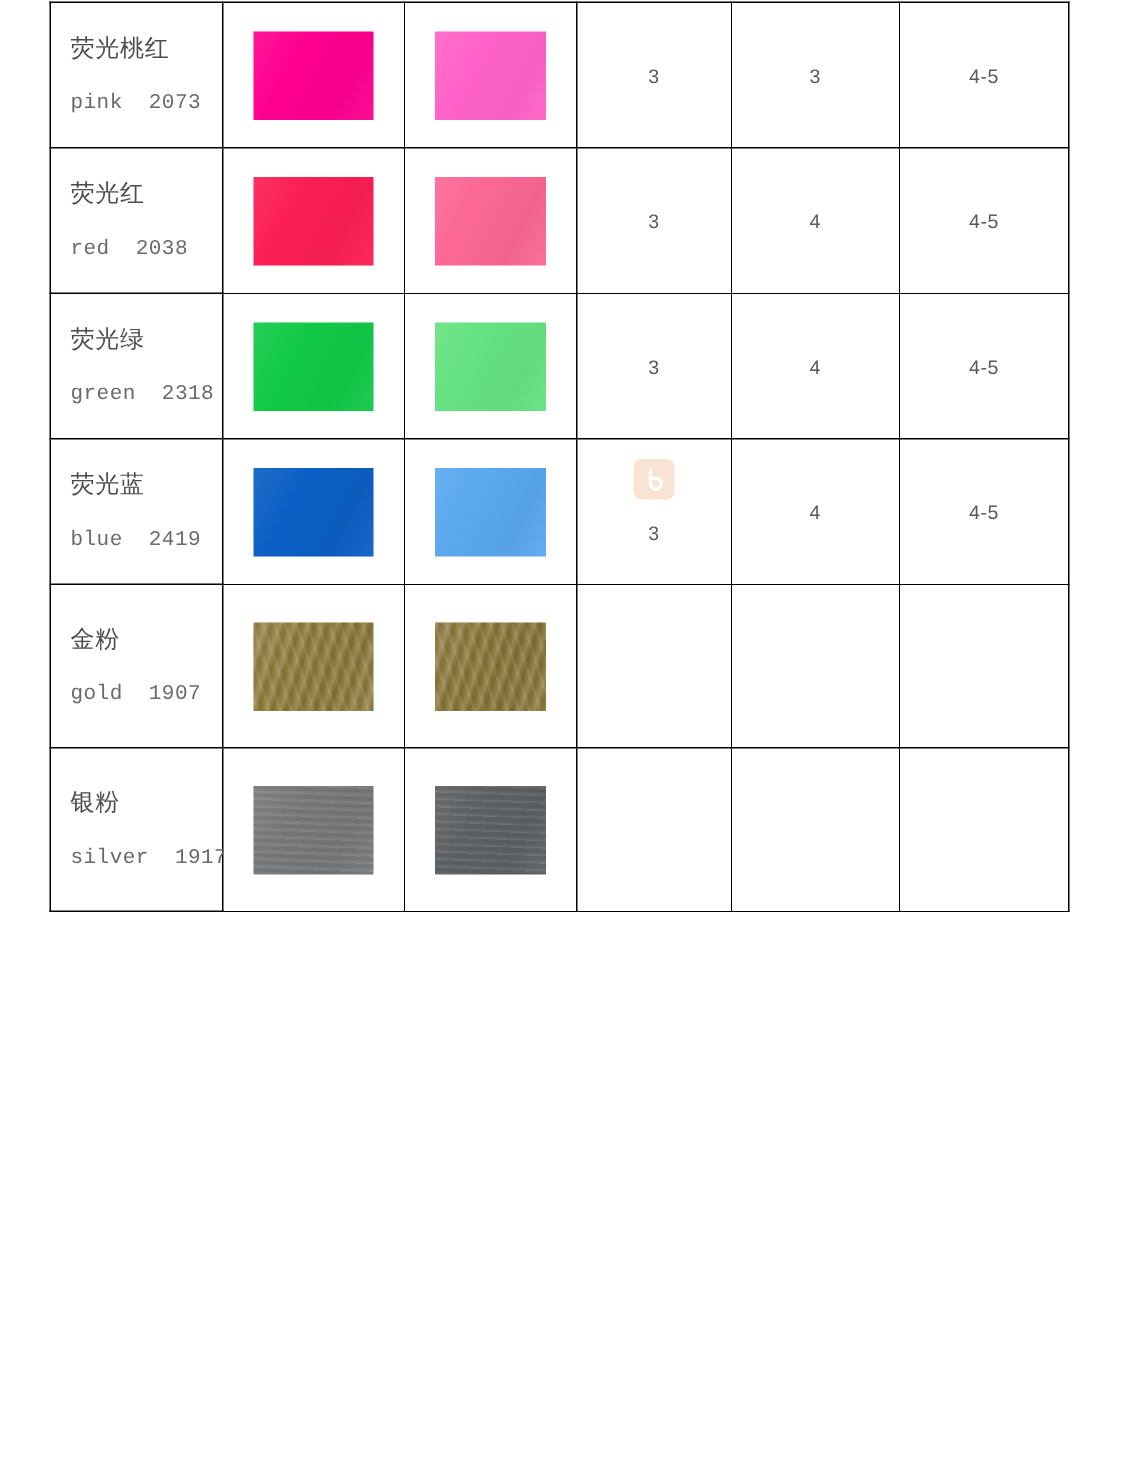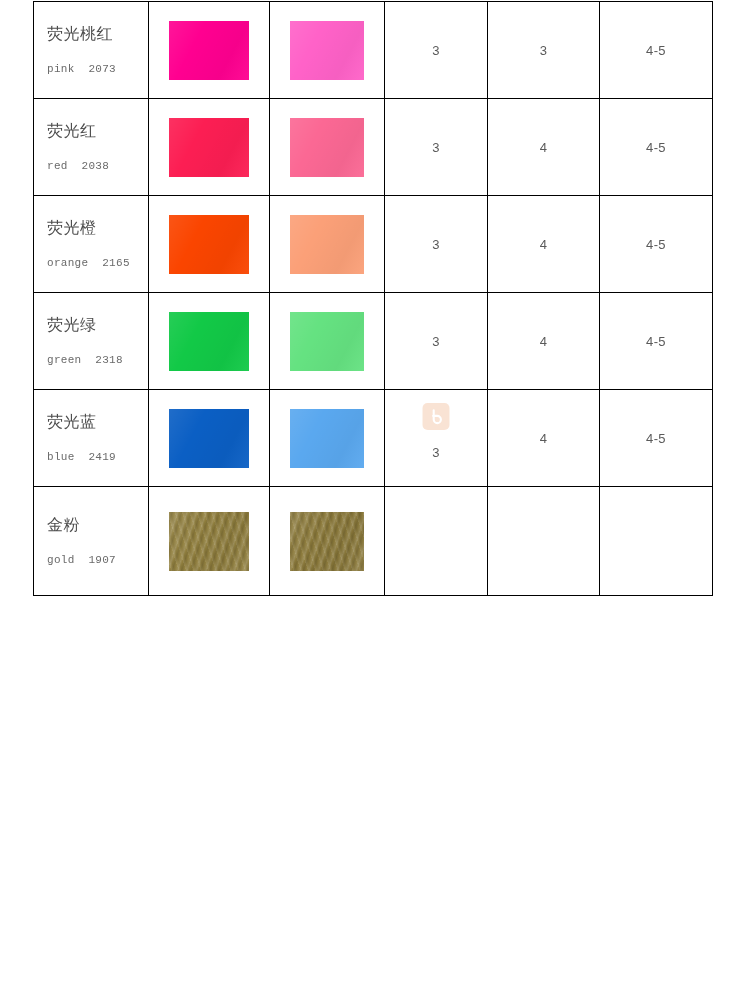--- a/index.html
+++ b/index.html
@@ -54,21 +54,21 @@
     font-family: "Liberation Sans", sans-serif;
     font-size: 16px;
     color: #4c4c4c;
     letter-spacing: 0.5px;
     line-height: 1.2;
     margin-bottom: 19px;
   }
   .en-name {
     display: block;
     font-family: "Liberation Mono", monospace;
-    font-size: 11px;
+    font-size: 14px;
     color: #6a6a6a;
     letter-spacing: 0.3px;
     line-height: 1.2;
     white-space: pre;
   }
 
   
   .swatch-cell {
     position: relative;
   }
@@ -199,31 +199,20 @@
           <span class="en-name">red  2038</span>
         </td>
         <td class="swatch-cell"><div class="swatch wide" style="background: rgb(252, 30, 83);"></div></td>
         <td class="swatch-cell"><div class="swatch" style="background: rgb(251, 104, 148);"></div></td>
         <td class="rating-cell"><span class="rating-value">3</span></td>
         <td class="rating-cell"><span class="rating-value">4</span></td>
         <td class="rating-cell"><span class="rating-value">4-5</span></td>
       </tr>
       <tr class="data-row">
         <td class="name-cell">
-          <span class="cn-name">荧光橙</span>
-          <span class="en-name">orange  2165</span>
-        </td>
-        <td class="swatch-cell"><div class="swatch wide" style="background: rgb(250, 69, 0);"></div></td>
-        <td class="swatch-cell"><div class="swatch" style="background: rgb(251, 160, 120);"></div></td>
-        <td class="rating-cell"><span class="rating-value">3</span></td>
-        <td class="rating-cell"><span class="rating-value">4</span></td>
-        <td class="rating-cell"><span class="rating-value">4-5</span></td>
-      </tr>
-      <tr class="data-row">
-        <td class="name-cell">
           <span class="cn-name">荧光绿</span>
           <span class="en-name">green  2318</span>
         </td>
         <td class="swatch-cell"><div class="swatch wide" style="background: rgb(18, 201, 71);"></div></td>
         <td class="swatch-cell"><div class="swatch" style="background: rgb(101, 226, 129);"></div></td>
         <td class="rating-cell"><span class="rating-value">3</span></td>
         <td class="rating-cell"><span class="rating-value">4</span></td>
         <td class="rating-cell"><span class="rating-value">4-5</span></td>
       </tr>
       <tr class="data-row">
@@ -245,14 +234,25 @@
         <td class="name-cell">
           <span class="cn-name">金粉</span>
           <span class="en-name">gold  1907</span>
         </td>
         <td class="swatch-cell"><div class="swatch wide metal" style="background: rgb(147, 129, 63);"></div></td>
         <td class="swatch-cell"><div class="swatch metal" style="background: rgb(142, 124, 60);"></div></td>
         <td class="rating-cell"><span class="rating-value"></span></td>
         <td class="rating-cell"><span class="rating-value"></span></td>
         <td class="rating-cell"><span class="rating-value"></span></td>
       </tr>
+      <tr class="metal-row">
+        <td class="name-cell">
+          <span class="cn-name">银粉</span>
+          <span class="en-name">silver  1917</span>
+        </td>
+        <td class="swatch-cell"><div class="swatch wide metal-smooth" style="background: rgb(119, 121, 122);"></div></td>
+        <td class="swatch-cell"><div class="swatch metal-smooth" style="background: rgb(95, 98, 100);"></div></td>
+        <td class="rating-cell"><span class="rating-value"></span></td>
+        <td class="rating-cell"><span class="rating-value"></span></td>
+        <td class="rating-cell"><span class="rating-value"></span></td>
+      </tr>
     </tbody>
 </table>
 
 </body></html>

